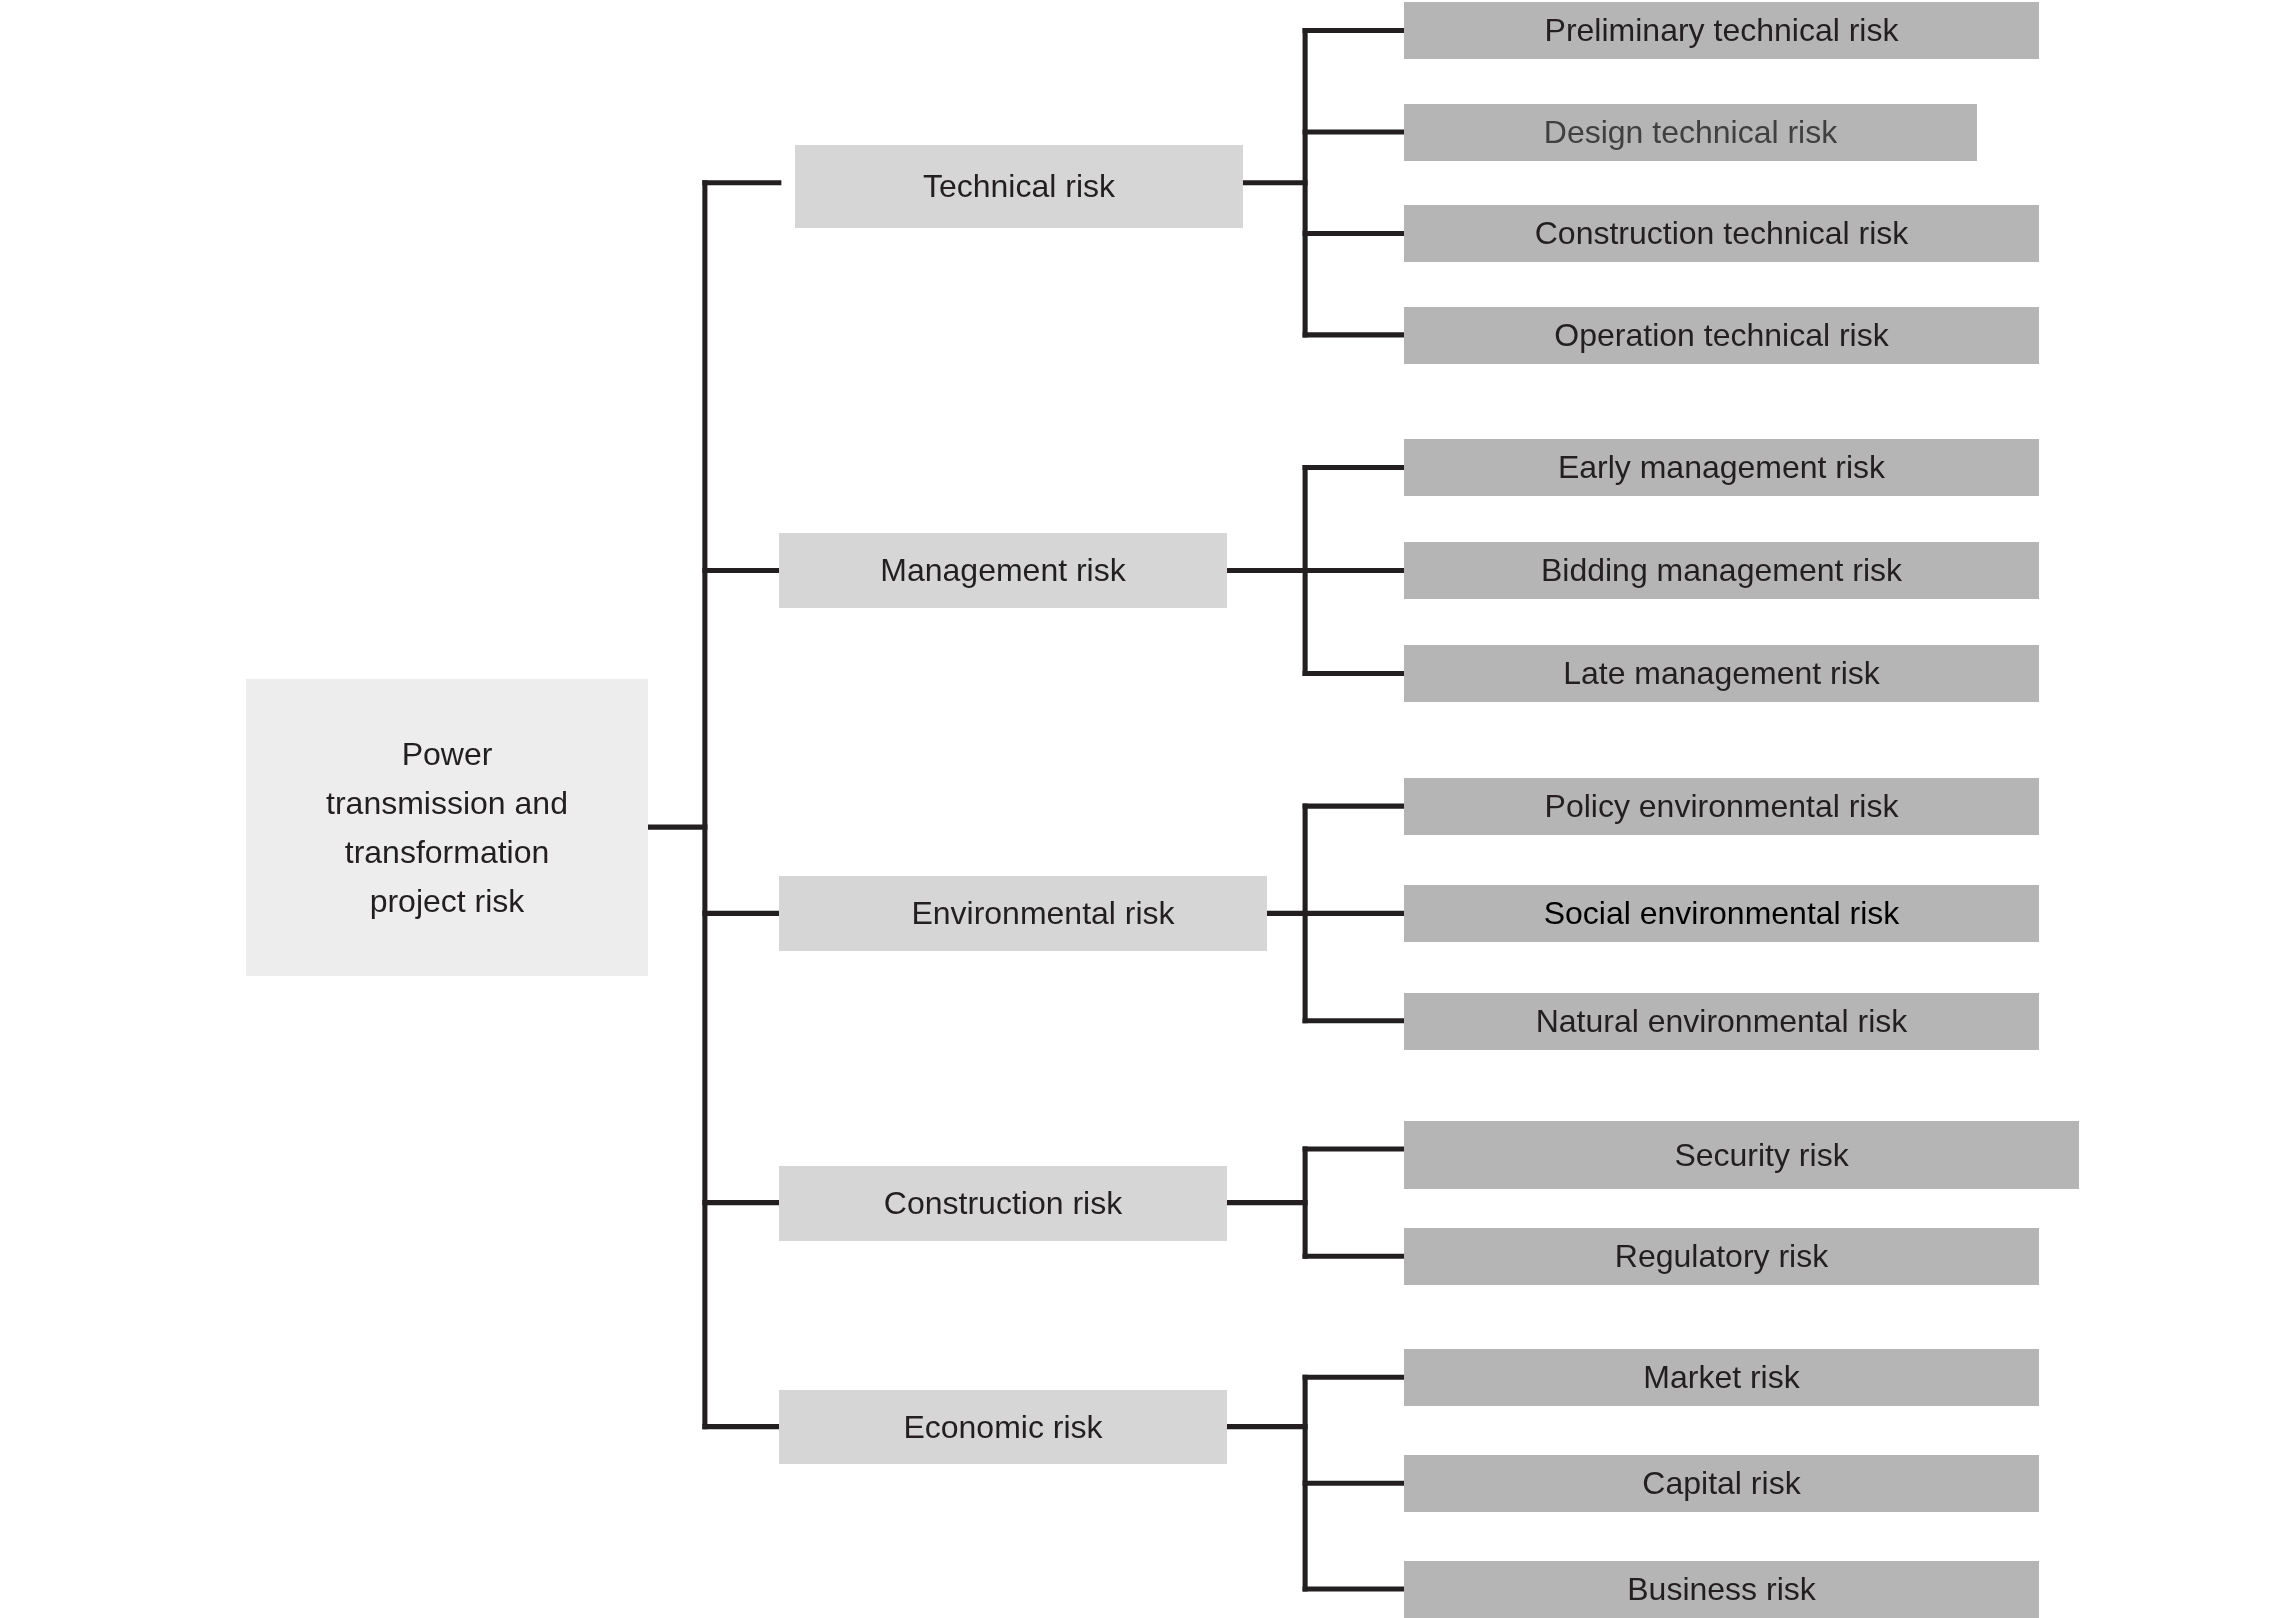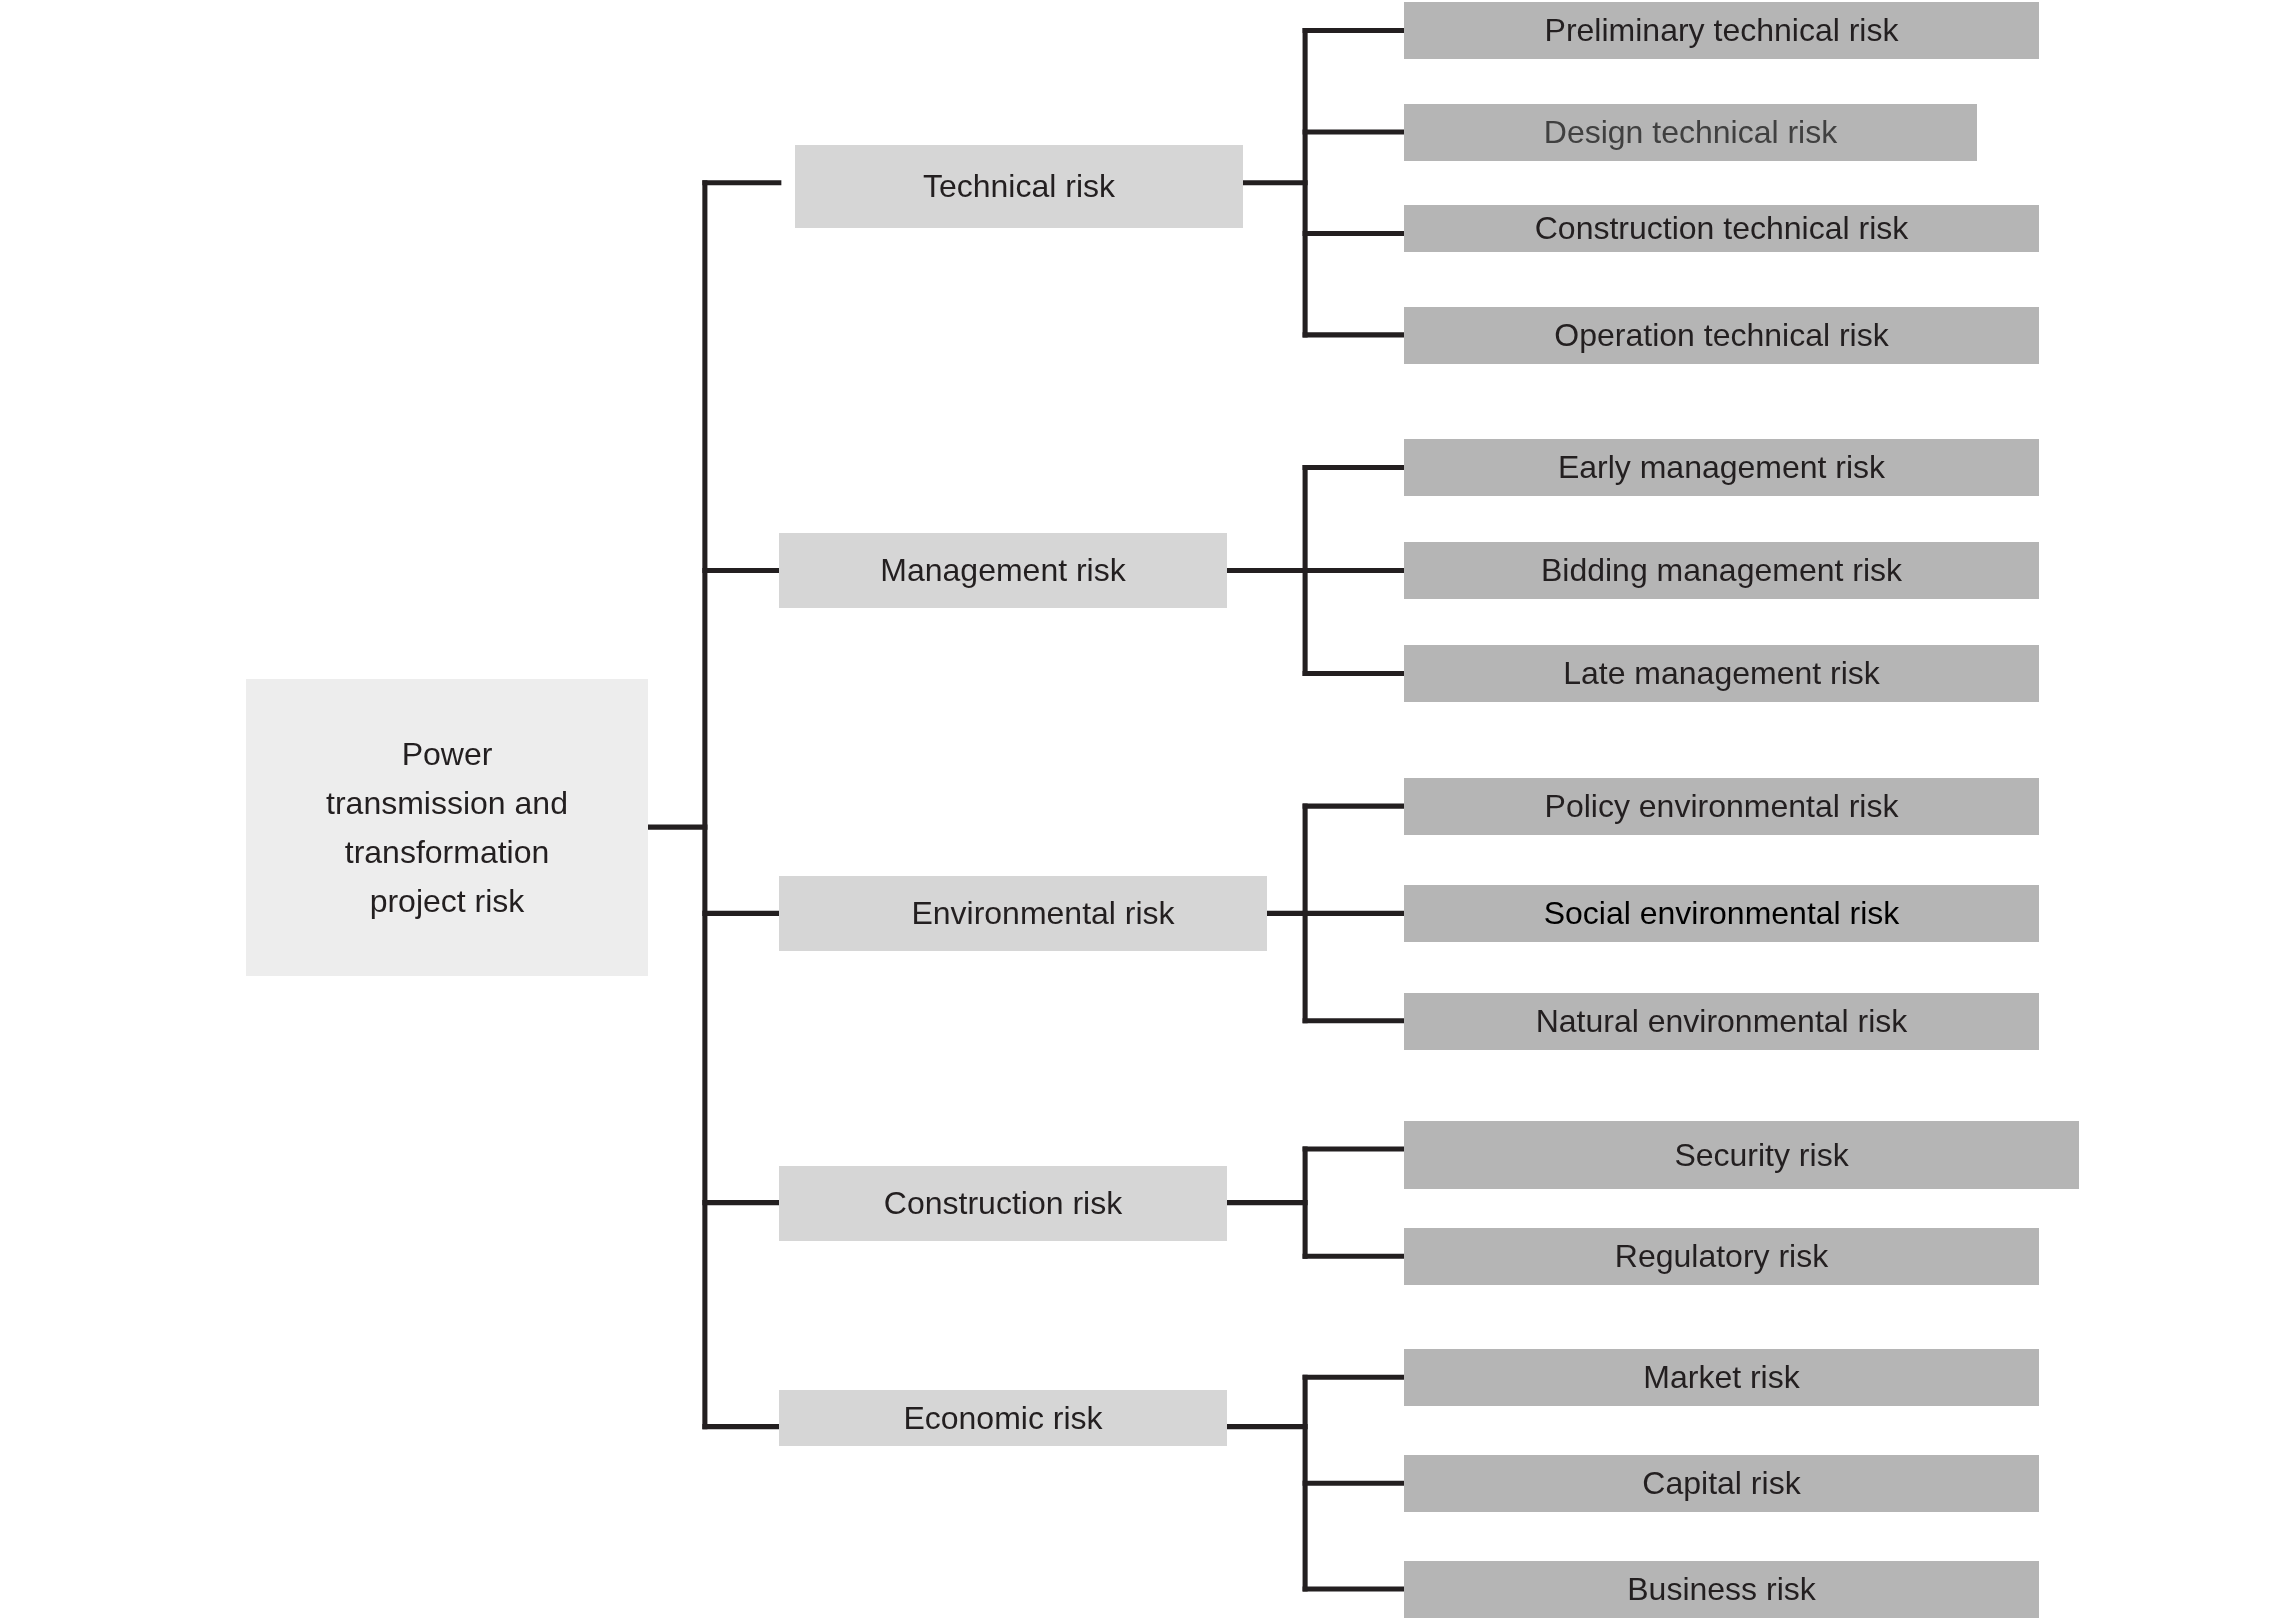--- a/index.html
+++ b/index.html
@@ -79,31 +79,31 @@
     </svg>
 <div class="node root-node" style="left: 246px; top: 679px; width: 402px; height: 297px; background: rgb(237, 237, 237); color: rgb(35, 31, 32); align-items: center;">
       <div>Power</div>
       <div>transmission and</div>
       <div>transformation</div>
       <div>project risk</div>
     </div>
     <div class="node branch-node" style="left: 795px; top: 145px; width: 448px; height: 83px; background: rgb(214, 214, 214); color: rgb(35, 31, 32);">Technical risk</div>
     <div class="node leaf-node" style="left: 1404px; top: 2.2px; width: 635px; height: 57px; background: rgb(181, 181, 181); color: rgb(35, 31, 32);">Preliminary technical risk</div>
     <div class="node leaf-node" style="left: 1404px; top: 104px; width: 573px; height: 57px; background: rgb(181, 181, 181); color: #404040;">Design technical risk</div>
-    <div class="node leaf-node" style="left: 1404px; top: 205px; width: 635px; height: 47px; background: rgb(181, 181, 181); color: rgb(35, 31, 32);">Construction technical risk</div>
+    <div class="node leaf-node" style="left: 1404px; top: 205px; width: 635px; height: 57px; background: rgb(181, 181, 181); color: rgb(35, 31, 32);">Construction technical risk</div>
     <div class="node leaf-node" style="left: 1404px; top: 307px; width: 635px; height: 57px; background: rgb(181, 181, 181); color: rgb(35, 31, 32);">Operation technical risk</div>
     <div class="node branch-node" style="left: 779px; top: 533px; width: 448px; height: 75px; background: rgb(214, 214, 214); color: rgb(35, 31, 32);">Management risk</div>
     <div class="node leaf-node" style="left: 1404px; top: 439px; width: 635px; height: 57px; background: rgb(181, 181, 181); color: rgb(35, 31, 32);">Early management risk</div>
     <div class="node leaf-node" style="left: 1404px; top: 542px; width: 635px; height: 57px; background: rgb(181, 181, 181); color: rgb(35, 31, 32);">Bidding management risk</div>
     <div class="node leaf-node" style="left: 1404px; top: 645px; width: 635px; height: 57px; background: rgb(181, 181, 181); color: rgb(35, 31, 32);">Late management risk</div>
     <div class="node branch-node" style="left: 779px; top: 876px; width: 448px; height: 75px; background: rgb(214, 214, 214); color: rgb(35, 31, 32); padding-left: 40px;">Environmental risk</div>
     <div class="node leaf-node" style="left: 1404px; top: 778px; width: 635px; height: 57px; background: rgb(181, 181, 181); color: rgb(35, 31, 32);">Policy environmental risk</div>
     <div class="node leaf-node" style="left: 1404px; top: 885px; width: 635px; height: 57px; background: rgb(181, 181, 181); color: #000000;">Social environmental risk</div>
     <div class="node leaf-node" style="left: 1404px; top: 993px; width: 635px; height: 57px; background: rgb(181, 181, 181); color: rgb(35, 31, 32);">Natural environmental risk</div>
     <div class="node branch-node" style="left: 779px; top: 1166px; width: 448px; height: 75px; background: rgb(214, 214, 214); color: rgb(35, 31, 32);">Construction risk</div>
     <div class="node leaf-node" style="left: 1404px; top: 1121px; width: 635px; height: 68px; background: rgb(181, 181, 181); color: rgb(35, 31, 32); padding-left: 40px;">Security risk</div>
     <div class="node leaf-node" style="left: 1404px; top: 1228px; width: 635px; height: 57px; background: rgb(181, 181, 181); color: rgb(35, 31, 32);">Regulatory risk</div>
-    <div class="node branch-node" style="left: 779px; top: 1390px; width: 448px; height: 56px; background: rgb(214, 214, 214); color: rgb(35, 31, 32);">Economic risk</div>
+    <div class="node branch-node" style="left: 779px; top: 1390px; width: 448px; height: 74px; background: rgb(214, 214, 214); color: rgb(35, 31, 32);">Economic risk</div>
     <div class="node leaf-node" style="left: 1404px; top: 1349px; width: 635px; height: 57px; background: rgb(181, 181, 181); color: rgb(35, 31, 32);">Market risk</div>
     <div class="node leaf-node" style="left: 1404px; top: 1455px; width: 635px; height: 57px; background: rgb(181, 181, 181); color: rgb(35, 31, 32);">Capital risk</div>
     <div class="node leaf-node" style="left: 1404px; top: 1561px; width: 635px; height: 57px; background: rgb(181, 181, 181); color: rgb(35, 31, 32);">Business risk</div>
   </div>
 
 
 </body></html>

